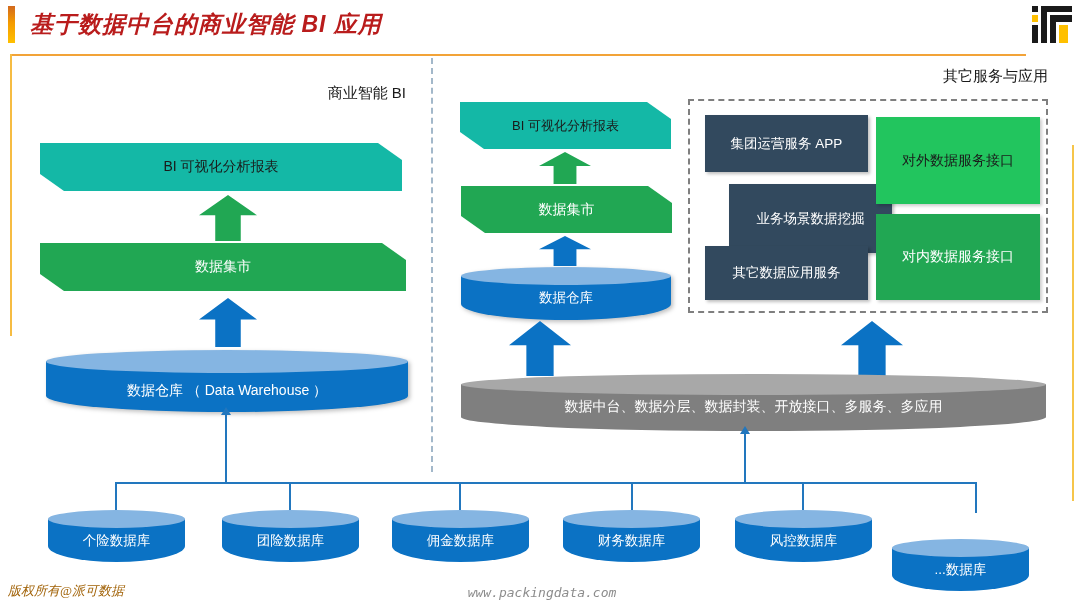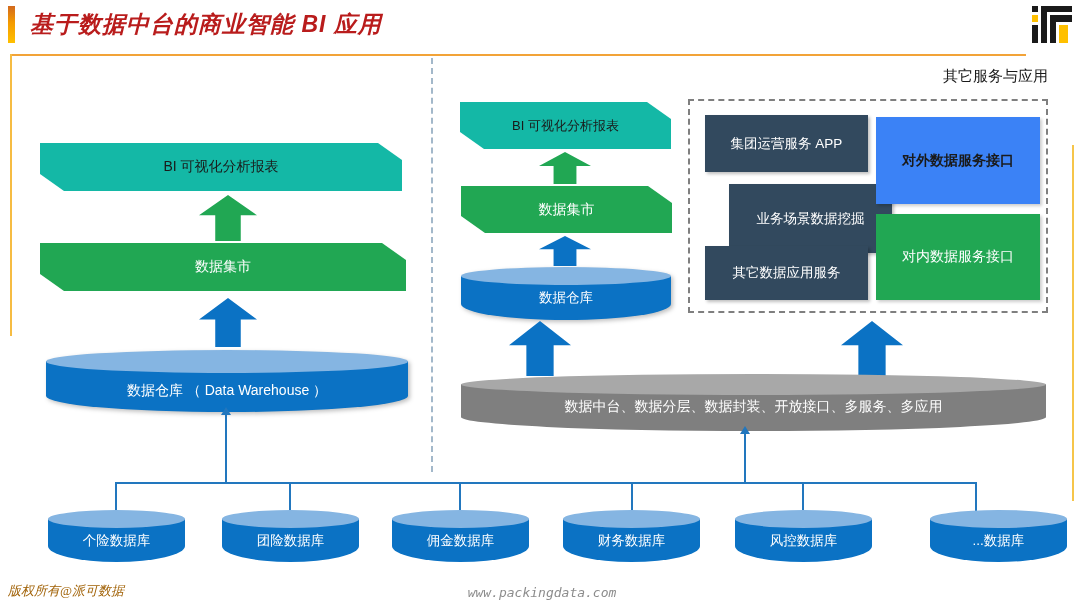--- a/index.html
+++ b/index.html
@@ -75,21 +75,21 @@
   .cyl-db .cyl-label { top:22px; font-size:13.5px; }
 
   
   .dashed-panel { left:688px; top:99px; width:360px; height:214px;
     border:2px dashed #7f7f7f; background:#fff; }
   .svc-box { left:705px; width:163px; background:#32495e; color:#fff;
     display:flex; align-items:center; justify-content:center; font-size:13.5px;
     box-shadow:2px 2px 3px rgba(0,0,0,0.25); text-align:center; white-space:nowrap; }
   .api-box { left:876px; width:164px; display:flex; align-items:center; justify-content:center;
     font-size:14px; box-shadow:2px 2px 3px rgba(0,0,0,0.2); text-align:center; white-space:nowrap; }
-  .api-box.gold { background:#3b82f6; color:#1a1a1a;font-weight:bold; }
+  .api-box.gold { background:#22c55e; color:#1a1a1a; }
   .api-box.green { background:#21a753; color:#fff; }
 
   
   .v-sep { left:431px; top:58px; height:414px; width:0; border-left:2px dashed #a3b8ca; }
   .line { background:#2277be; }
   .riser { width:2px; background:#2277be; }
   .riser::before { content:''; position:absolute; top:-7px; left:-4px;
     border-left:5px solid transparent; border-right:5px solid transparent;
     border-bottom:8px solid #2277be; }
 
@@ -117,20 +117,21 @@
     <rect x="18" y="9" width="22" height="7" fill="#1a1a1a"></rect>
     <rect x="18" y="9" width="6" height="28" fill="#1a1a1a"></rect>
     <rect x="27" y="19" width="9" height="18" fill="#ffc000"></rect>
   </svg>
   <div class="abs rule-h"></div>
   <div class="abs rule-left"></div>
   <div class="abs rule-right"></div>
 
   <div class="abs v-sep"></div>
 
+  <div class="abs sec-heading" style="left:40px; top:84px; width:366px;">商业智能 BI</div>
 
   <div class="abs banner gold shadow" style="left:40px; top:143px; width:362px; height:48px;">BI 可视化分析报表</div>
   <div class="abs block-arrow green" style="left:199px; top:195px; width:58px; height:46px;"></div>
   <div class="abs banner green shadow" style="left:40px; top:243px; width:366px; height:48px;">数据集市</div>
   <div class="abs block-arrow blue" style="left:199px; top:298px; width:58px; height:49px;"></div>
   <div class="cyl blue cyl-wh shadow">
     <div class="cyl-body"></div>
     <div class="cyl-top"></div>
     <div class="cyl-label">数据仓库 （ Data Warehouse ）</div>
   </div>
@@ -190,21 +191,21 @@
   <div class="cyl blue cyl-db" style="left:563px;">
     <div class="cyl-body"></div>
       <div class="cyl-top"></div>
     <div class="cyl-label">财务数据库</div>
   </div>
   <div class="cyl blue cyl-db" style="left:735px;">
     <div class="cyl-body"></div>
       <div class="cyl-top"></div>
     <div class="cyl-label">风控数据库</div>
   </div>
-  <div class="cyl blue cyl-db" style="left:930px;">
+  <div class="cyl blue cyl-db" style="left:892px;margin-top:29px;">
     <div class="cyl-body"></div>
       <div class="cyl-top"></div>
     <div class="cyl-label">...数据库</div>
   </div>
 
   <div class="abs copyright">版权所有@派可数据</div>
   <div class="abs website">www.packingdata.com</div>
 
 </div>
 

